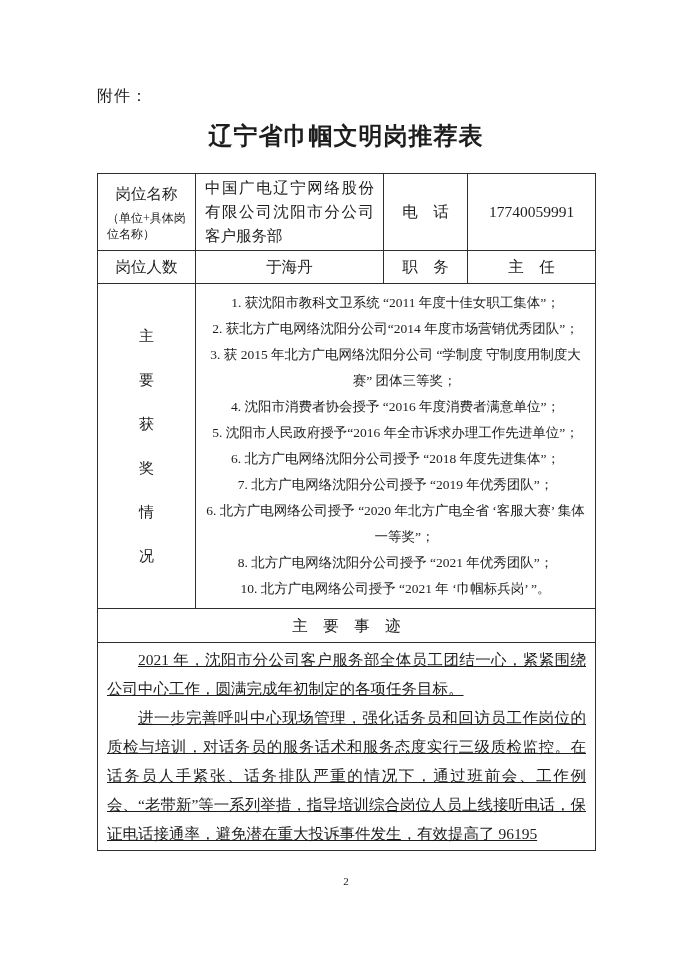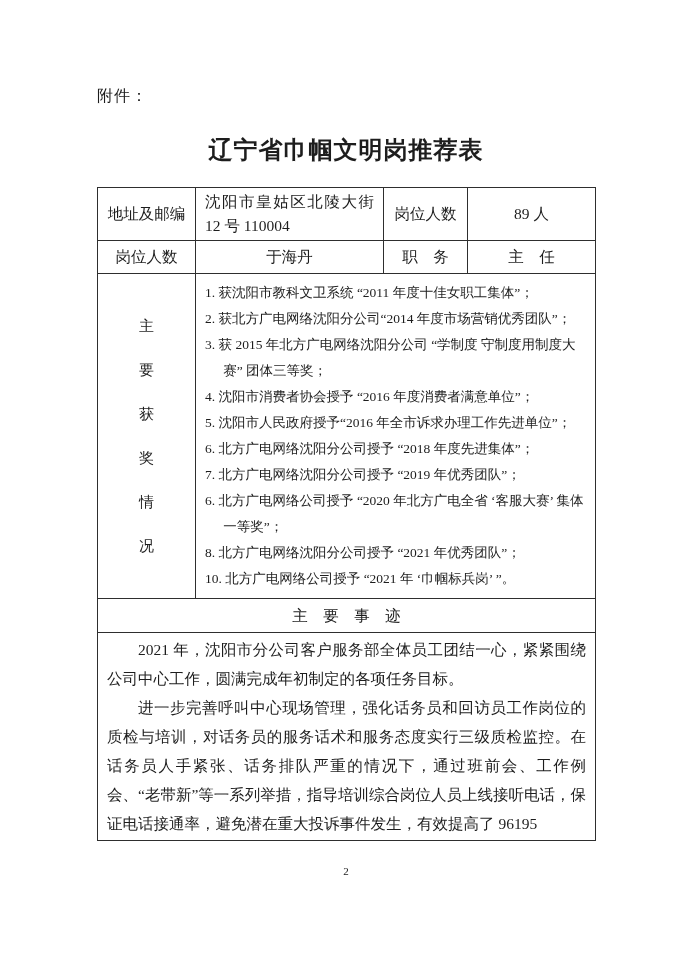--- a/index.html
+++ b/index.html
@@ -16,21 +16,21 @@
     padding: 86px 95px 0 97px;
   }
   .attachment {
     font-size: 16px;
     letter-spacing: 1px;
   }
   .doc-title {
     text-align: center;
     font-size: 24px;
     font-weight: bold;
-    margin-top: 27px;
+    margin-top: 13px;
     letter-spacing: 1px;
   }
   table.rec-table {
     border-collapse: collapse;
     table-layout: fixed;
     width: 498px;
     margin-top: 21px;
   }
   table.rec-table td {
     border: 1px solid #2e2e2e;
@@ -56,36 +56,38 @@
     flex-direction: column;
     align-items: center;
     justify-content: center;
     gap: 20px;
     font-size: 15px;
     height: 100%;
   }
   td.awards-cell {
     vertical-align: middle;
     padding: 5px 8px 5px 9px;
+    text-align: center;
   }
   .award-item {
     font-size: 13.5px;
     line-height: 26px;
     padding-left: 1.35em;
     text-indent: -1.35em;
     white-space: normal;
   }
   td.deeds-header-cell {
     text-align: center;
     font-size: 16px;
     padding: 2px 0;
   }
   td.deeds-body-cell {
     vertical-align: top;
     padding: 5px 10px;
+    text-decoration: underline;
   }
   .deeds-paragraph {
     font-size: 15.5px;
     line-height: 29px;
     text-align: justify;
     text-justify: inter-character;
     text-indent: 2em;
   }
   .page-number {
     margin-top: 24px;
@@ -104,25 +106,28 @@
   <div class="doc-title">辽宁省巾帼文明岗推荐表</div>
 
   <table class="rec-table">
     <colgroup>
       <col style="width:98px">
         <col style="width:188px">
         <col style="width:84px">
         <col style="width:128px">
     </colgroup>
     <tbody>
-      <tr class="r2">
-        <td class="lbl">地址及邮编</td>
-        <td class="just">沈阳市皇姑区北陵大街 12 号 110004</td>
-        <td class="lbl">岗位人数</td>
-        <td class="ctr">89 人</td>
+      <tr class="r1">
+        <td class="lbl">
+          <div class="post-label-main">岗位名称</div>
+          <div class="post-label-sub">（单位+具体岗位名称）</div>
+        </td>
+        <td class="just">中国广电辽宁网络股份有限公司沈阳市分公司客户服务部</td>
+        <td class="lbl">电　话</td>
+        <td class="ctr">17740059991</td>
       </tr>
       <tr class="r3">
         <td class="lbl">岗位人数</td>
         <td class="ctr">于海丹</td>
         <td class="lbl">职　务</td>
         <td class="ctr">主　任</td>
       </tr>
       <tr class="r4">
         <td>
           <div class="vert-label">

